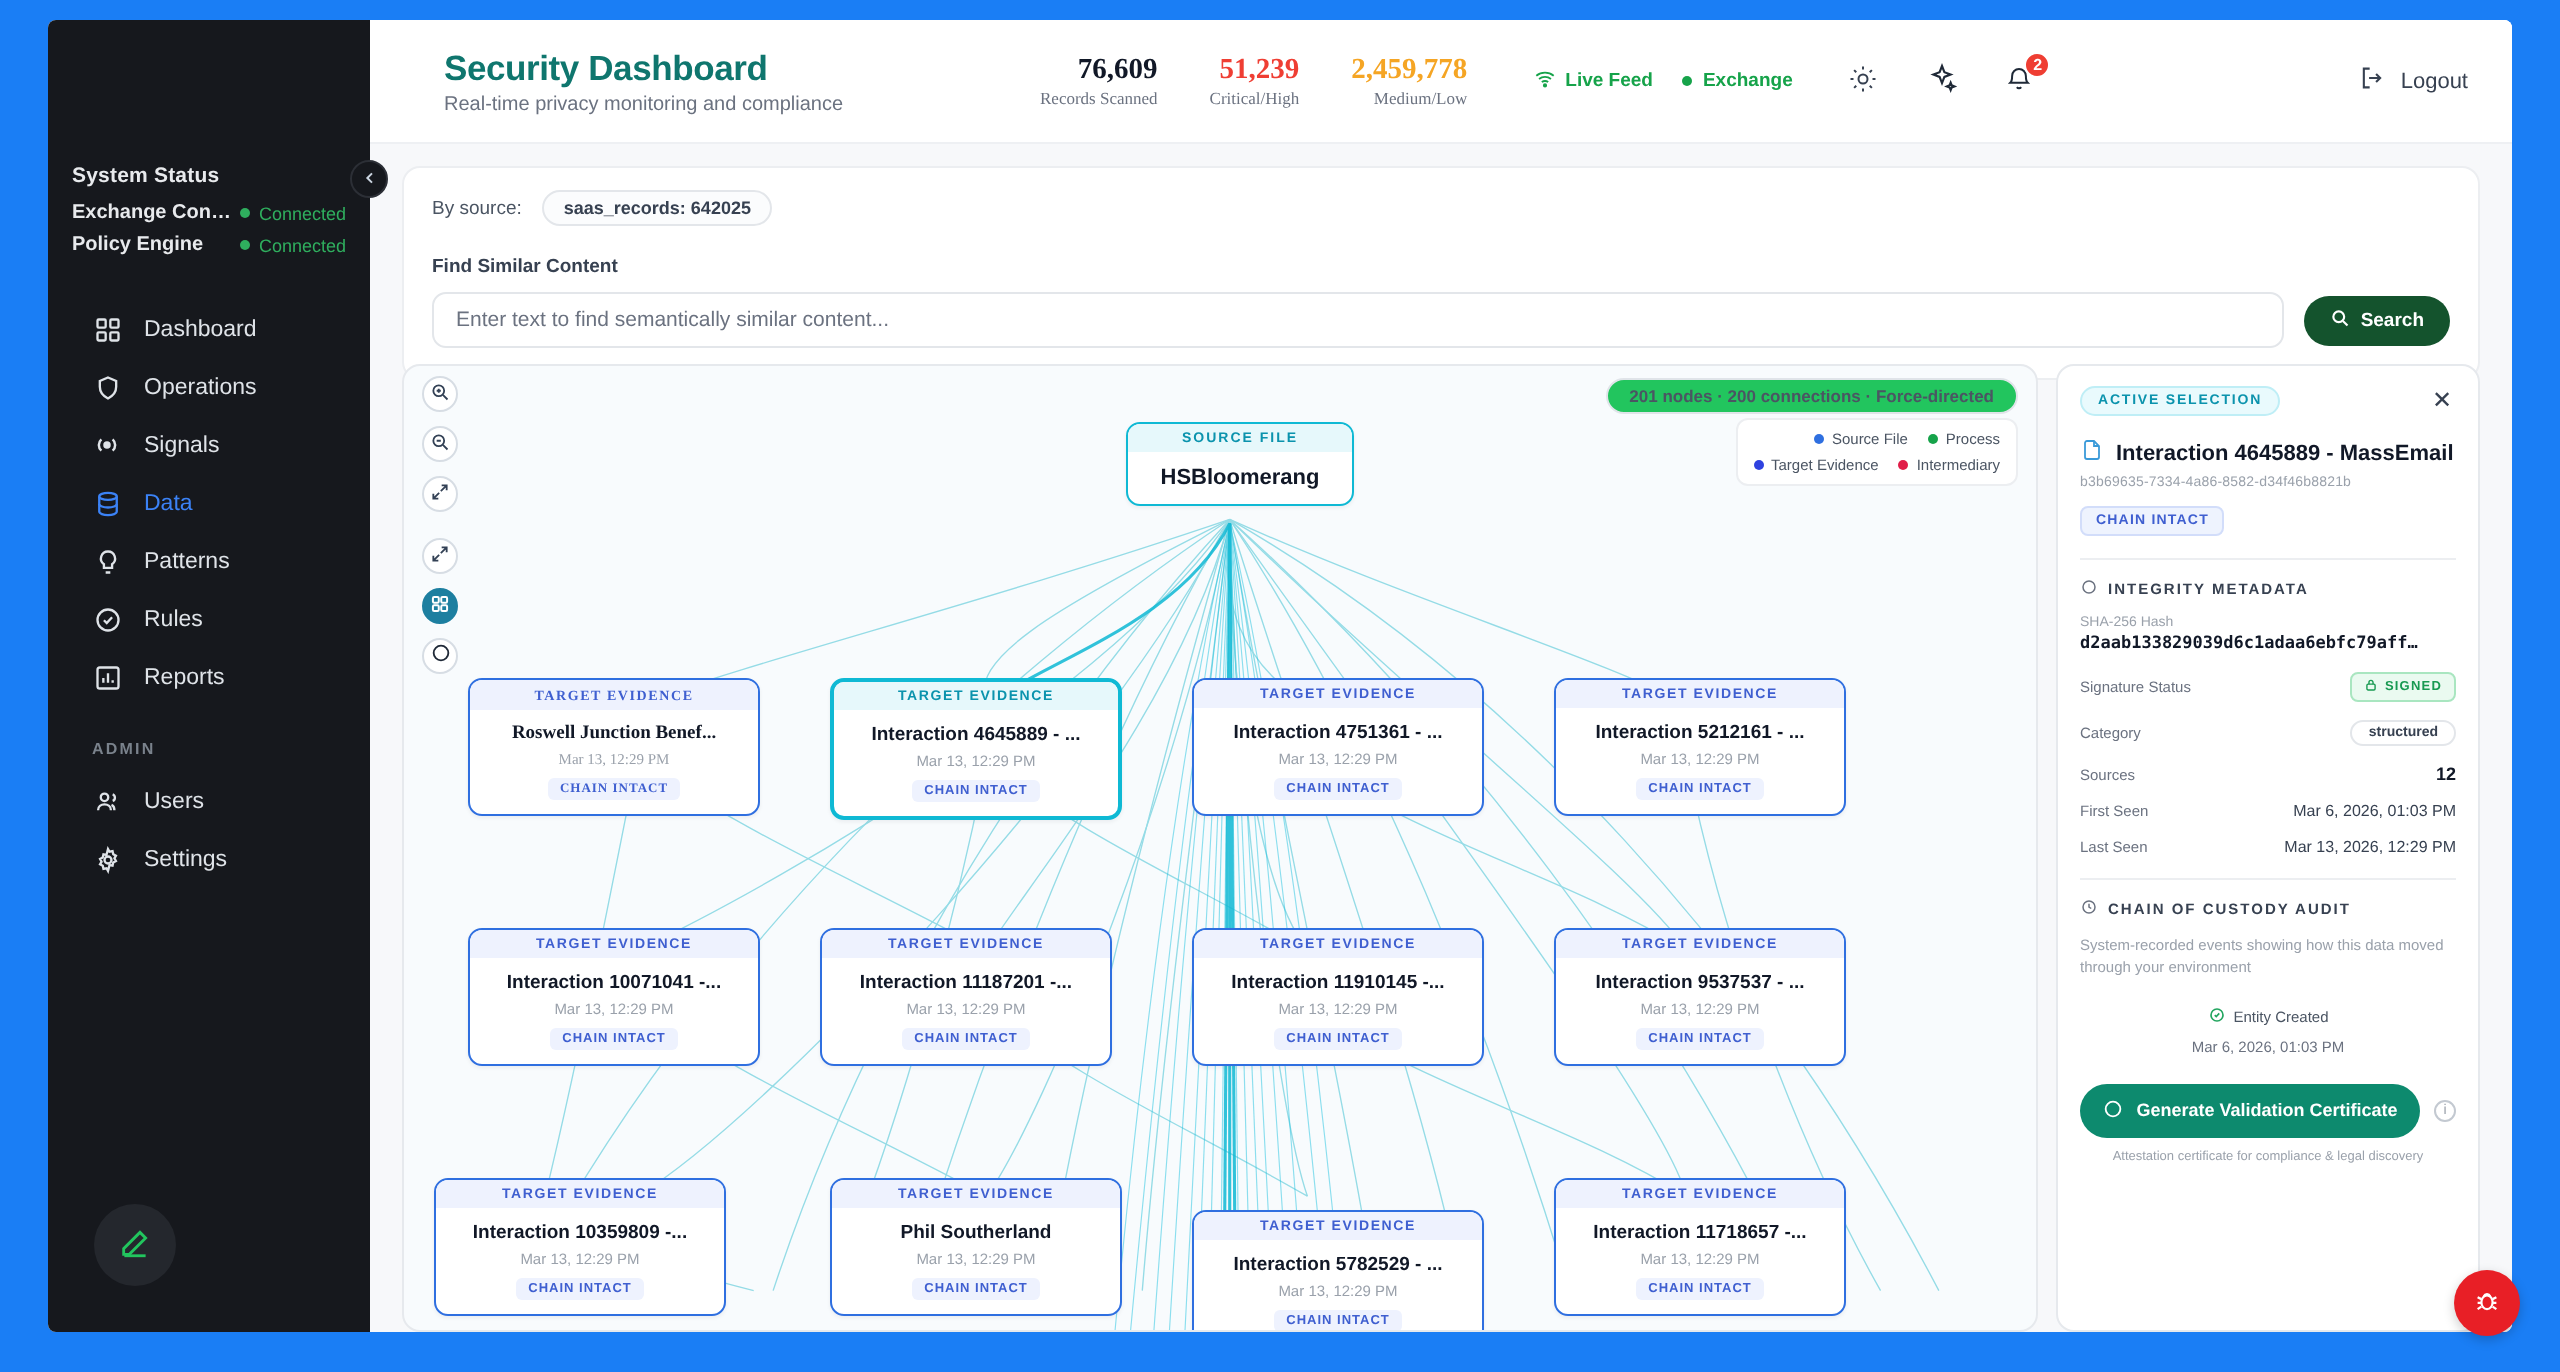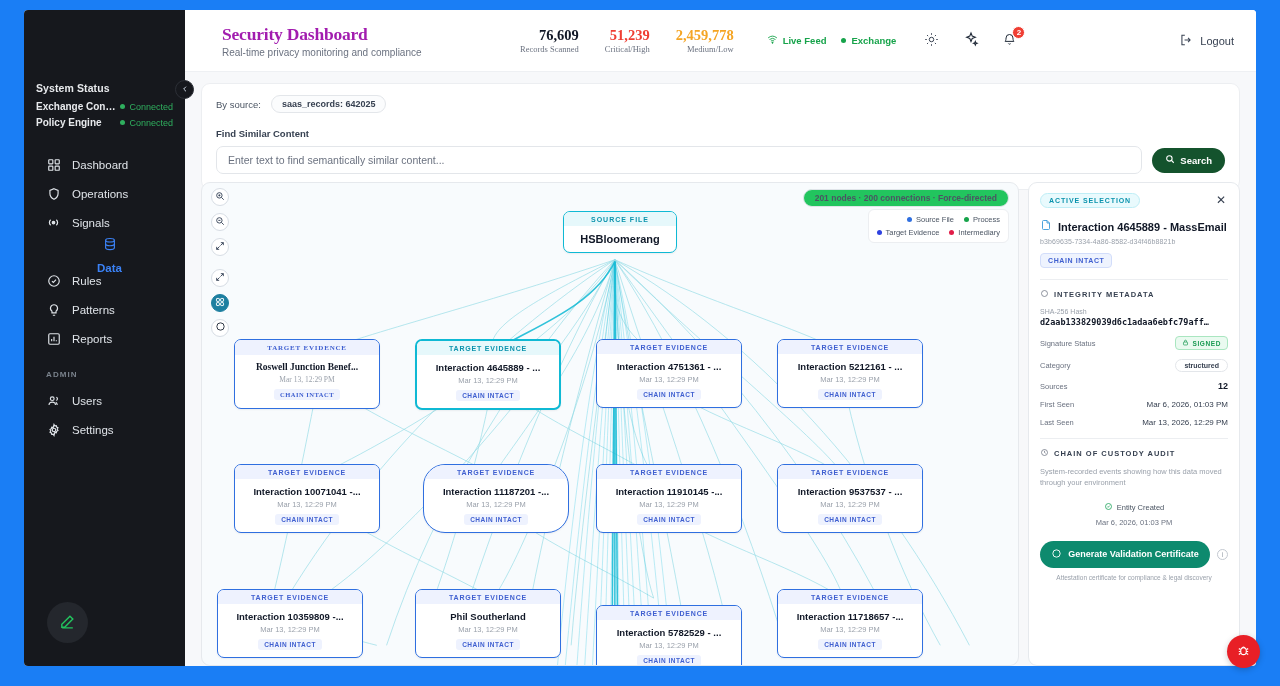--- a/index.html
+++ b/index.html
@@ -47,21 +47,21 @@
      overflow: hidden; text-overflow: ellipsis; max-width: 92px; }
   .sys-val { font-size: 9px; color: #2fae5e; display: flex; align-items: center; gap: 4px; white-space: nowrap; }
   .dot { width: 5px; height: 5px; border-radius: 50%; background: #2fae5e; display: inline-block; }
 
   .nav { margin-top: 22px; }
   .nav-item {
     display: flex; align-items: center; gap: 11px;
     height: 29px; padding: 0 12px 0 22px;
     color: #dfe3e8; font-size: 11.5px; cursor: pointer;
   }
-  .nav-item.active { color: #3b82f6; font-weight: bold; flex-direction: column; }
+  .nav-item.active { color: #3b82f6; font-weight: normal; }
   .nav-icon { width: 15px; height: 15px; display: inline-flex; align-items: center; justify-content: center; }
   .nav-icon svg { display: block; }
   .nav-section {
     font-size: 8px; letter-spacing: 1.1px; color: #7a828c;
     padding: 0 12px 0 22px; margin: 17px 0 7px; font-weight: bold;
   }
   .edit-fab {
     position: absolute; left: 23px; bottom: 23px;
     width: 41px; height: 41px; border-radius: 50%;
     background: #24272d; display: flex; align-items: center; justify-content: center;
@@ -80,21 +80,21 @@
     position: absolute; left: 161px; top: 0; right: 0; bottom: 0;
     background: #f7f8fa;
     overflow: hidden;
   }
   .topbar {
     height: 62px; background: #ffffff;
     display: flex; align-items: center; padding: 0 16px 0 37px;
     border-bottom: 1px solid #eef0f3;
   }
   .title-block { min-width: 250px; }
-  .page-title { font-size: 17.5px; font-weight: bold; color: #a21caf; letter-spacing: -.2px; font-family: Liberation Serif, serif;}
+  .page-title { font-size: 17.5px; font-weight: bold; color: #0f766e; letter-spacing: -.2px;}
   .page-sub { font-size: 10px; color: #6b7280; margin-top: 2px; }
 
   .stats { display: flex; gap: 26px; margin-left: 48px; }
   .stat { text-align: right; font-family: Liberation Serif, serif; }
   .stat-num { font-size: 14.5px; font-weight: bold; line-height: 1.15; }
   .stat-lbl { font-size: 8.5px; color: #6b7280; }
   .s-dark { color: #111827; }
   .s-red  { color: #ef3e33; }
   .s-amber{ color: #f5a524; }
 
@@ -343,33 +343,33 @@
                 <ellipse cx="12" cy="5.5" rx="7.5" ry="3"></ellipse>
                 <path d="M4.5 5.5v13c0 1.7 3.4 3 7.5 3s7.5-1.3 7.5-3v-13"></path>
                 <path d="M4.5 12c0 1.7 3.4 3 7.5 3s7.5-1.3 7.5-3"></path>
               </svg>
           </span>
           <span>Data</span>
         </div>
         <div class="nav-item">
           <span class="nav-icon">
             <svg width="14" height="14" viewBox="0 0 24 24" fill="none" stroke="#dfe3e8" stroke-width="2">
-                <circle cx="12" cy="12" r="9"></circle>
-                <path d="M8.5 12.2l2.4 2.4 4.6-5"></path>
-              </svg>
-          </span>
-          <span>Rules</span>
+                <path d="M9 17h6M10 21h4M12 3a6 6 0 00-3.5 10.9V17h7v-3.1A6 6 0 0012 3z"></path>
+              </svg>
+          </span>
+          <span>Patterns</span>
         </div>
         <div class="nav-item">
           <span class="nav-icon">
             <svg width="14" height="14" viewBox="0 0 24 24" fill="none" stroke="#dfe3e8" stroke-width="2">
-                <path d="M9 17h6M10 21h4M12 3a6 6 0 00-3.5 10.9V17h7v-3.1A6 6 0 0012 3z"></path>
-              </svg>
-          </span>
-          <span>Patterns</span>
+                <circle cx="12" cy="12" r="9"></circle>
+                <path d="M8.5 12.2l2.4 2.4 4.6-5"></path>
+              </svg>
+          </span>
+          <span>Rules</span>
         </div>
         <div class="nav-item">
           <span class="nav-icon">
             <svg width="14" height="14" viewBox="0 0 24 24" fill="none" stroke="#dfe3e8" stroke-width="2">
                 <rect x="3" y="3" width="18" height="18" rx="2"></rect>
                 <path d="M8 16v-4M12 16V8M16 16v-2"></path>
               </svg>
           </span>
           <span>Reports</span>
         </div>
@@ -696,21 +696,21 @@
           </div>
 
           <div class="node" style="left:32px; top:281px;">
             <div class="node-hd">TARGET EVIDENCE</div>
             <div class="node-body">
               <div class="node-title">Interaction 10071041 -...</div>
               <div class="node-date">Mar 13, 12:29 PM</div>
               <div class="node-tag">CHAIN INTACT</div>
             </div>
           </div>
-          <div class="node" style="left:221px; top:281px;border-radius:22px;">
+          <div class="node" style="left:208px; top:281px;">
             <div class="node-hd">TARGET EVIDENCE</div>
             <div class="node-body">
               <div class="node-title">Interaction 11187201 -...</div>
               <div class="node-date">Mar 13, 12:29 PM</div>
               <div class="node-tag">CHAIN INTACT</div>
             </div>
           </div>
           <div class="node" style="left:394px; top:281px;">
             <div class="node-hd">TARGET EVIDENCE</div>
             <div class="node-body">

